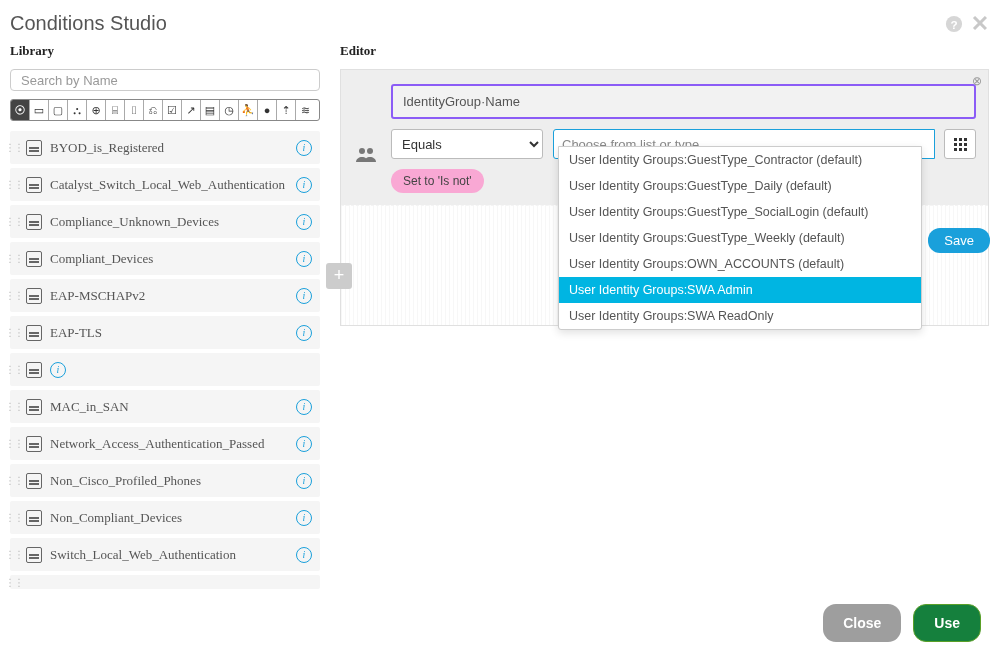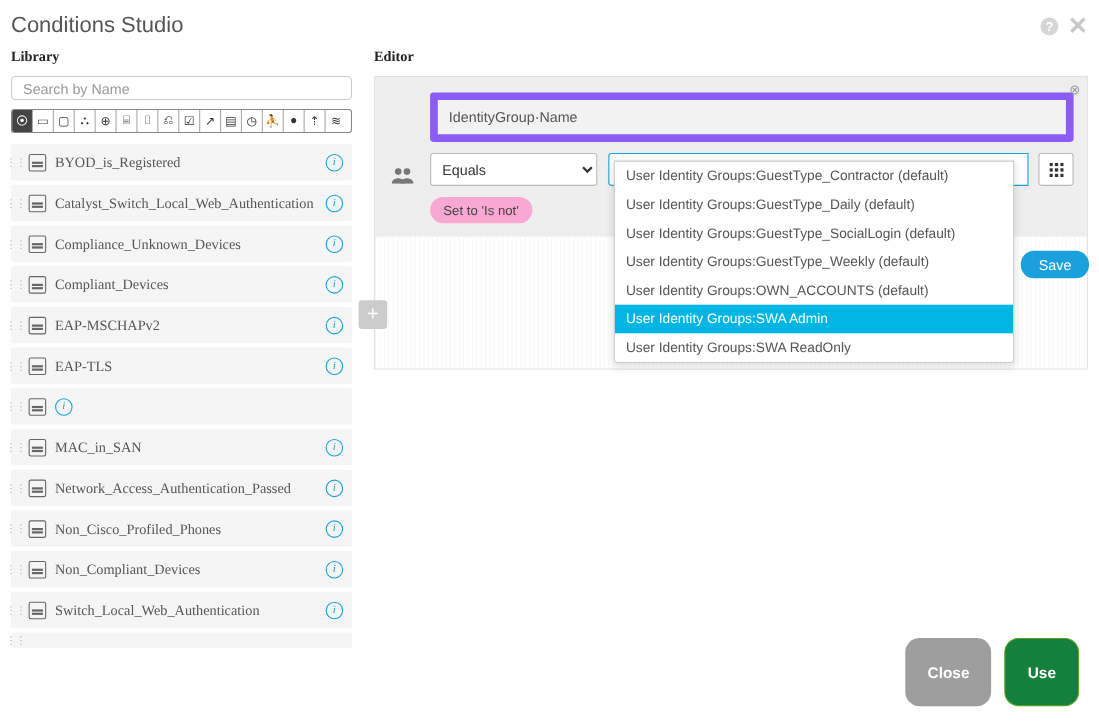--- a/index.html
+++ b/index.html
@@ -151,21 +151,21 @@
     width: 26px;
     display: flex;
     align-items: center;
     justify-content: center;
     color: #666;
     font-size: 16px;
     margin-top: 30px;
   }
   .editor-fields { flex: 1; display: flex; flex-direction: column; gap: 10px; }
   .attr-row {
-    border: 7px solid #8b5cf6;
+    border: 2px solid #8b5cf6;
     background: #f2f2f2;
     border-radius: 3px;
     padding: 8px 10px;
     font-size: 13px;
     color: #555;
   }
   .op-row {
     display: flex;
     gap: 10px;
     align-items: center;
@@ -284,21 +284,21 @@
   .footer {
     position: absolute;
     right: 18px;
     bottom: 14px;
     display: flex;
     gap: 12px;
   }
   .btn {
     border: none;
     border-radius: 13px;
-    padding: 22px 20px;
+    padding: 10px 20px;
     font-size: 14px;
     font-weight: bold;
     color: #fff;
     cursor: pointer;
   }
   .btn-close { background: #9e9e9e; }
   .btn-use { background: #15803d; border: 1px solid #5aa028; }
 </style>
 </head>
 <body>

